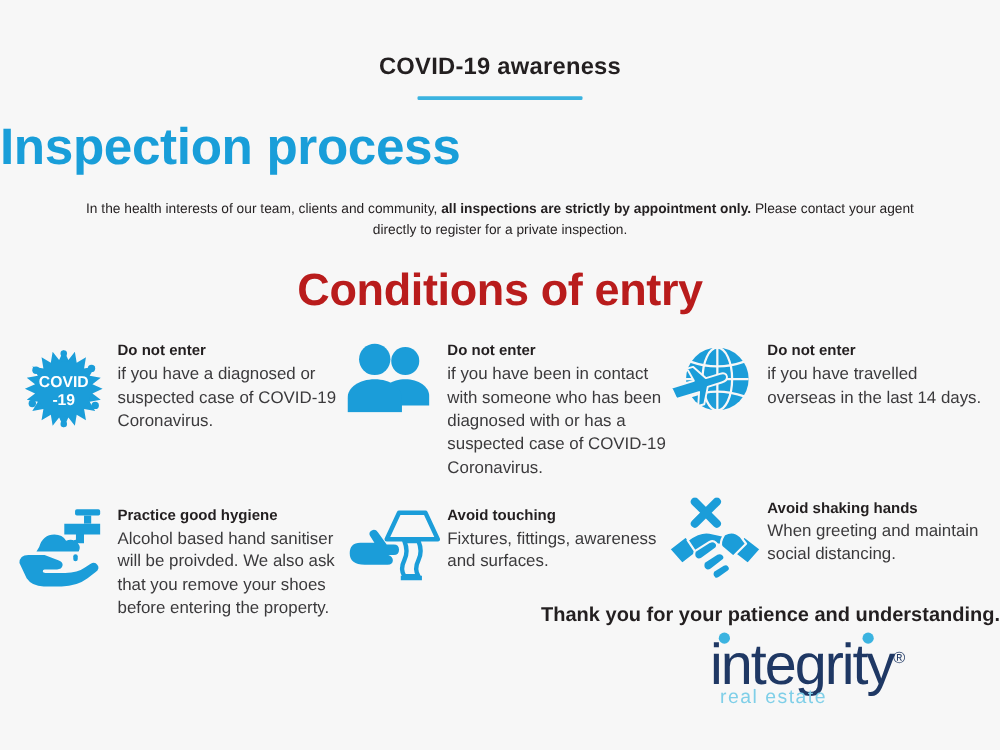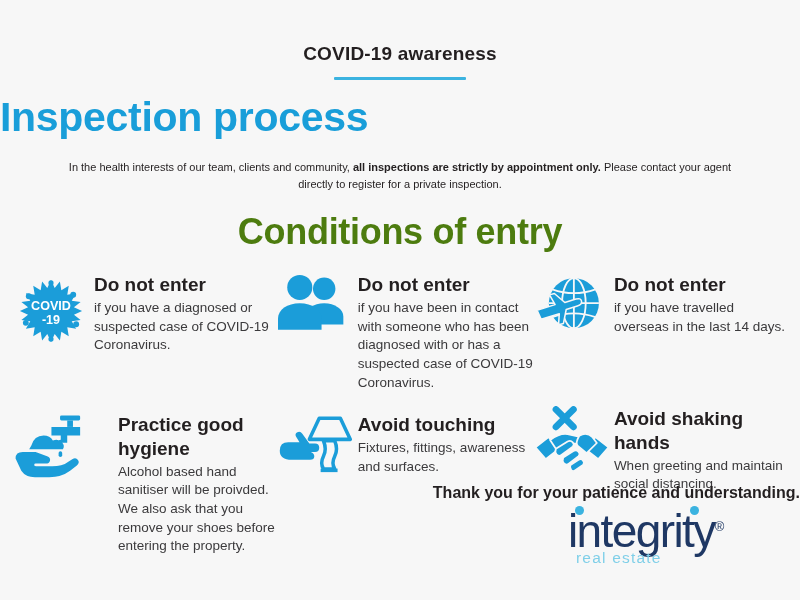--- a/index.html
+++ b/index.html
@@ -60,21 +60,21 @@
     font-size: 11px;
     line-height: 1.52;
     color: #231f20;
   }
   .intro b { font-weight: bold; }
 
   .section-title {
     text-align: center;
     font-size: 36px;
     font-weight: bold;
-    color: #4d7c0f;
+    color: #b91c1c;
     letter-spacing: -0.3px;
     margin-top: 22px;
     line-height: 1;
   }
 
   
   .grid {
     margin-top: 22px;
     padding: 0 14px 0 14px;
     box-sizing: border-box;
@@ -98,37 +98,37 @@
     justify-content: flex-start;
     align-items: flex-start;
     padding-top: 2px;
   }
   .cell .copy {
     flex: 1 1 auto;
     padding-top: 1px;
   }
   .cell h3 {
     margin: 0 0 2px 0;
-    font-size: 19px;
+    font-size: 12px;
     font-weight: bold;
     color: #231f20;
     line-height: 1.25;
   }
   .cell p {
     margin: 0;
     font-size: 13.5px;
     line-height: 1.38;
     color: #3b3a3c;
   }
 
   
   .cell-1 { width: 270px; }
   .cell-2 { width: 262px; }
   .cell-3 { width: 258px; }
-  .cell-4 { width: 270px; padding-top: 6px; gap: 24px; }
+  .cell-4 { width: 270px; padding-top: 6px; }
   .cell-5 { width: 262px; padding-top: 6px; }
   .cell-6 { width: 258px; padding-top: 0px; }
 
   .cell-6 .icon { padding-top: 0; }
 
   
   .thanks {
     position: absolute;
     left: 0;
     right: 0;

